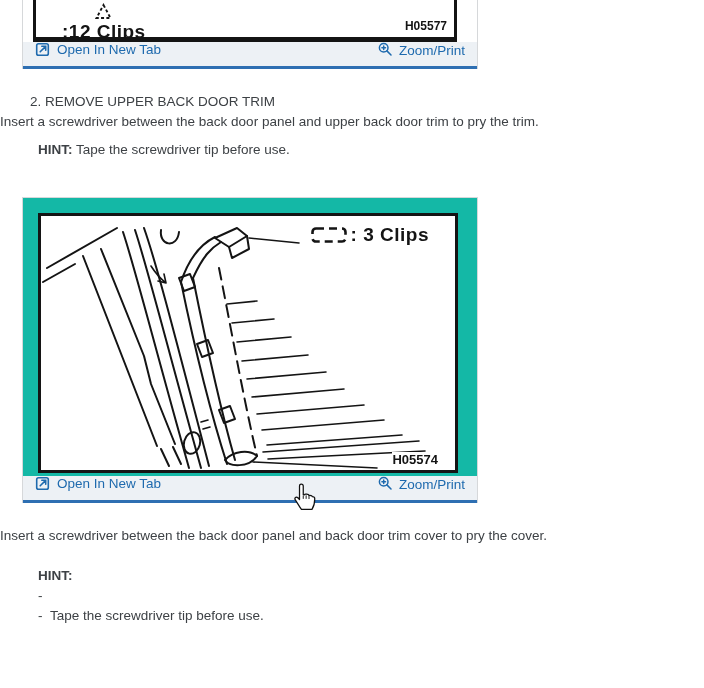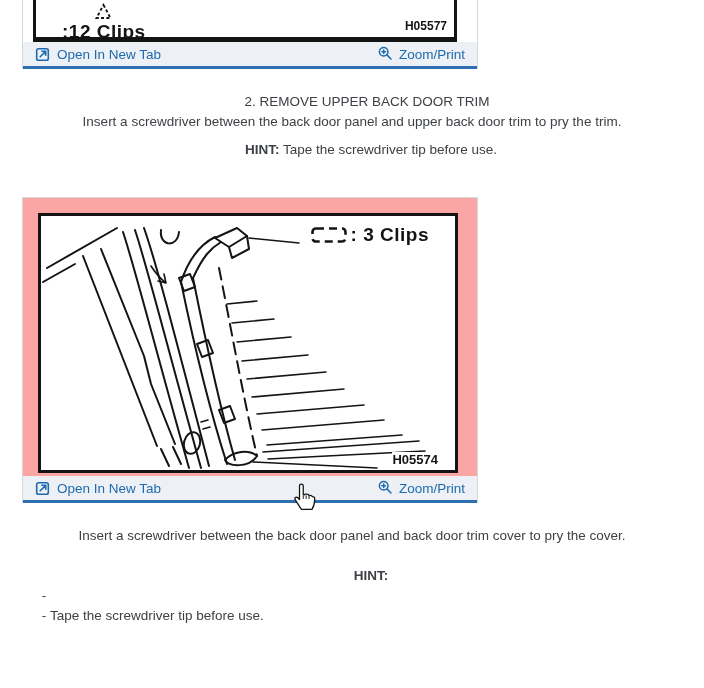--- a/index.html
+++ b/index.html
@@ -12,37 +12,37 @@
               border:1px solid #d6d8da; border-bottom:none; }
   .fig-card--clipped { border-top:none; }
 
   .fig1-frame { position:relative; margin:0 20px 0 10px; height:42px;
                 border-left:3px solid #141414; border-right:3px solid #141414;
                 border-bottom:5px solid #141414; background:#fff; overflow:hidden; }
   .fig1-legend { position:absolute; left:26px; top:3px; display:flex; align-items:center; gap:1px;
                  font-size:19px; font-weight:600; color:#141414; letter-spacing:.5px;flex-direction:column; }
   .fig1-code { position:absolute; right:7px; bottom:4px; font-size:12px; font-weight:700; color:#141414; }
 
-  .fig-body { padding:15px 19px 3px 15px; background:#fca5a5; }
+  .fig-body { padding:15px 19px 3px 15px; background:#14b8a6; }
   .fig2-frame { position:relative; height:260px; border:3px solid #141414; background:#fff; overflow:hidden; }
   .fig2-frame svg.art { display:block; width:100%; height:100%; }
   .fig2-legend { position:absolute; right:26px; top:8px; display:flex; align-items:center; gap:4px;
                  font-size:19px; font-weight:600; color:#141414; letter-spacing:.5px; background:#fff; }
   .fig2-code { position:absolute; right:17px; bottom:3px; font-size:13px; font-weight:700; color:#141414; background:#fff; }
 
-  .fig-toolbar { display:flex; justify-content:space-between; align-items:center;
+  .fig-toolbar { display:flex; justify-content:space-between; align-items:flex-start;
                  height:27px; padding:0 12px; background:#edf1f5;
                  border-bottom:3px solid #2e6fb2;gap:7px; }
   .tb-link { display:flex; align-items:center; gap:7px; color:#1e6aae; font-size:13.5px;
              text-decoration:none; cursor:pointer; }
   .tb-link svg { flex:0 0 auto; }
   .tb-link .zoom-ic { margin-bottom:3px; }
 
   
-  .step { margin-top:23px; font-size:13.5px; line-height:20px;text-align:center; }
+  .step { margin-top:23px; font-size:13.5px; line-height:20px; }
   .step-title { padding-left:30px; }
   .step-body  { }
   .step-hint  { padding-left:38px; margin-top:8px; }
   .step-hint b, .hint-label { font-weight:700; }
   .hint-label { padding-left:38px; margin-top:20px; }
   .bullet { display:flex; padding-left:38px; }
   .bullet .dash { width:12px; flex:0 0 auto; }
 
   .gap-card2 { margin-top:37px; }
   .step3 { margin-top:23px; }

